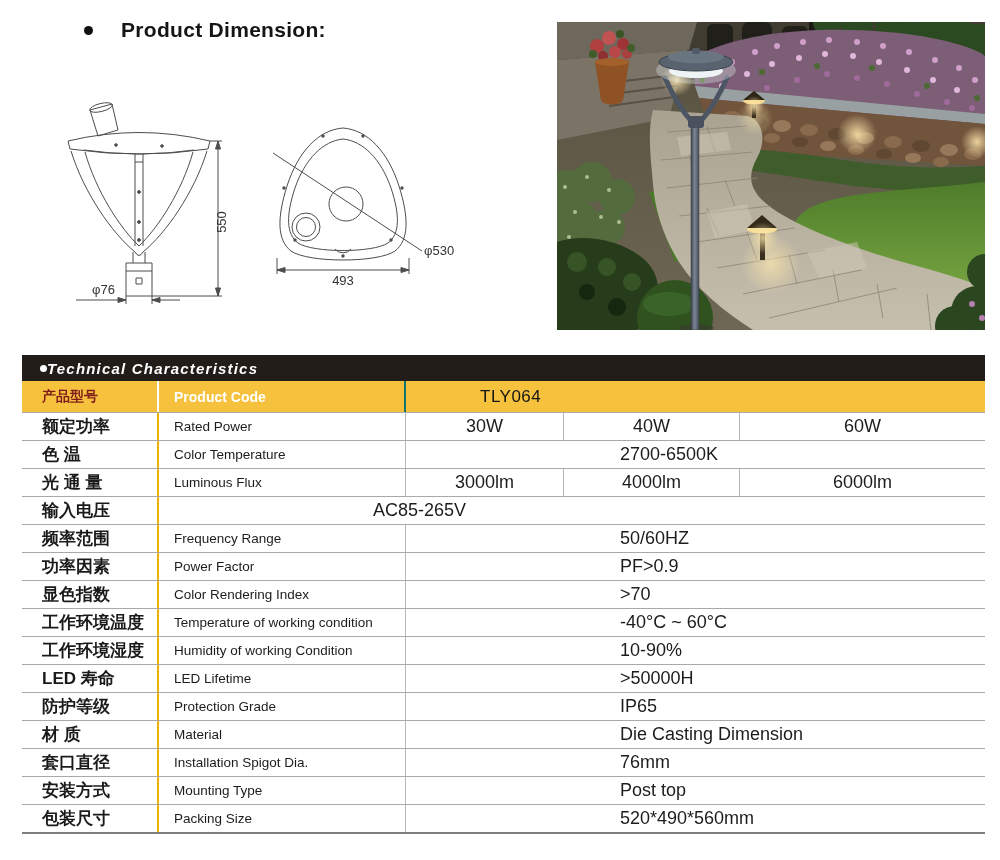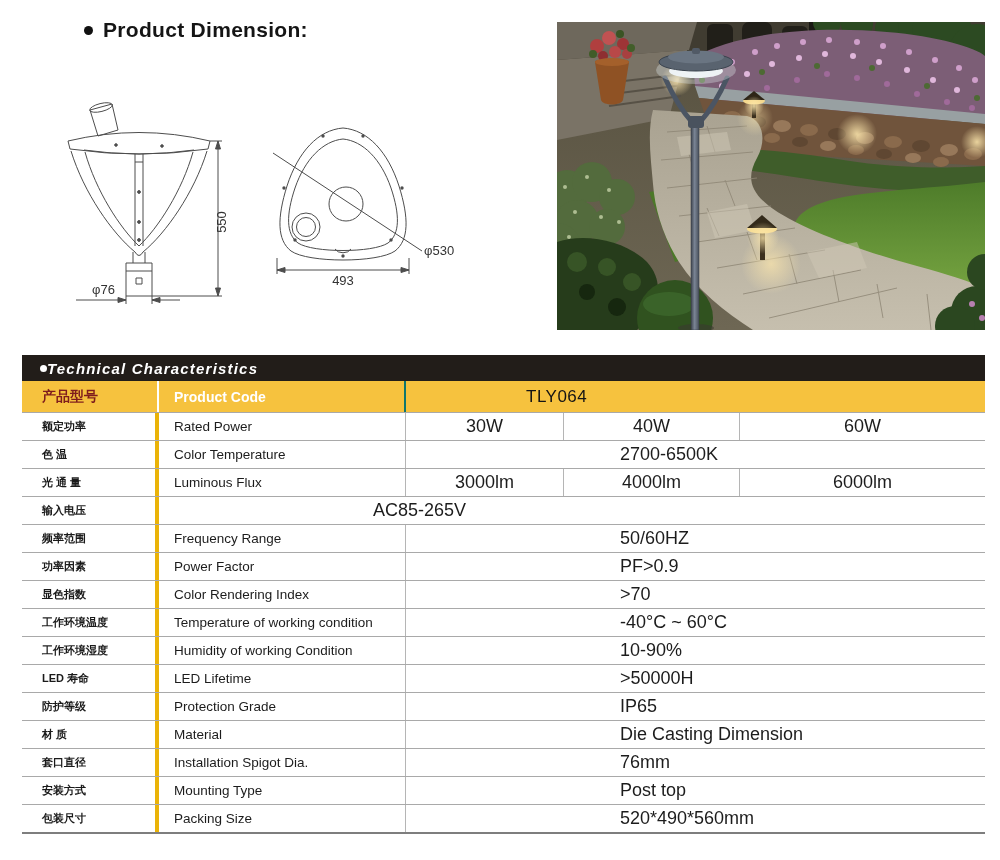--- a/index.html
+++ b/index.html
@@ -1,41 +1,41 @@
 <!DOCTYPE html>
 <html><head>
 <meta charset="utf-8">
 <style>
   html,body{margin:0;padding:0}
   body{
     width:1000px;height:860px;background:#ffffff;position:relative;overflow:hidden;
     font-family:"Liberation Sans","DejaVu Sans",sans-serif;
   }
   
-  .heading{position:absolute;left:84px;top:18px;display:flex;align-items:center;gap:10px;
+  .heading{position:absolute;left:84px;top:18px;display:flex;align-items:center;gap:28px;
     font-size:21px;font-weight:bold;color:#151515;letter-spacing:.3px}
   .hdot{width:9px;height:9px;border-radius:50%;background:#111}
   
   .drawings{position:absolute;left:40px;top:88px}
   .drawings path,.drawings line,.drawings rect,.drawings ellipse,.drawings circle{vector-effect:non-scaling-stroke}
   
   .photo{position:absolute;left:557px;top:22px;width:428px;height:308px;overflow:hidden;background:#6a6456}
   
   .spec{position:absolute;left:22px;top:355px;width:963px;border-bottom:2px solid #7e7e7e}
   .tbar{height:26px;background:#221d19;color:#fff;display:flex;align-items:center;padding-left:18px;}
   .tdot{width:7px;height:7px;border-radius:50%;background:#fff;flex:0 0 auto}
   .ttitle{font-style:italic;font-size:15px;font-weight:600;letter-spacing:1.2px}
   .yrow{height:31px;background:#f6c23e;display:flex}
   .c-cn{width:137px;box-sizing:border-box;padding-left:20px;display:flex;align-items:center;
-    border-right:4px solid #eab308;font-size:11px;font-weight:bold;color:#1a1a1a}
+    border-right:2px solid #eab308;font-size:17px;font-weight:bold;color:#1a1a1a}
   .c-en{width:247px;box-sizing:border-box;padding-left:15px;display:flex;align-items:center;
     border-right:1px solid #b5b5b5;font-size:13.5px;color:#1c1c1c}
   .yrow .c-cn{color:#7f1d1d;font-size:14px;border-right:2px solid #fff}
   .yrow .c-en{color:#fff;font-size:14px;font-weight:bold;border-right:2px solid #0f766e}
-  .ycode{flex:1;display:flex;align-items:center;padding-left:120px;box-sizing:border-box;
+  .ycode{flex:1;display:flex;align-items:center;padding-left:74px;box-sizing:border-box;
     font-size:17px;color:#141414;letter-spacing:.5px}
   .trow{height:27px;display:flex;border-top:1px solid #a9a9a9}
   .c-val{flex:1;display:flex;align-items:center;font-size:18px;color:#1c1c1c}
   .single{padding-left:214px;box-sizing:border-box}
   .triple{padding:0}
   .sub{height:100%;display:flex;align-items:center;justify-content:center;box-sizing:border-box}
   .s1{width:157px}
   .s2{width:176px;border-left:1px solid #b5b5b5}
   .s3{width:246px;border-left:1px solid #b5b5b5}
 </style>

